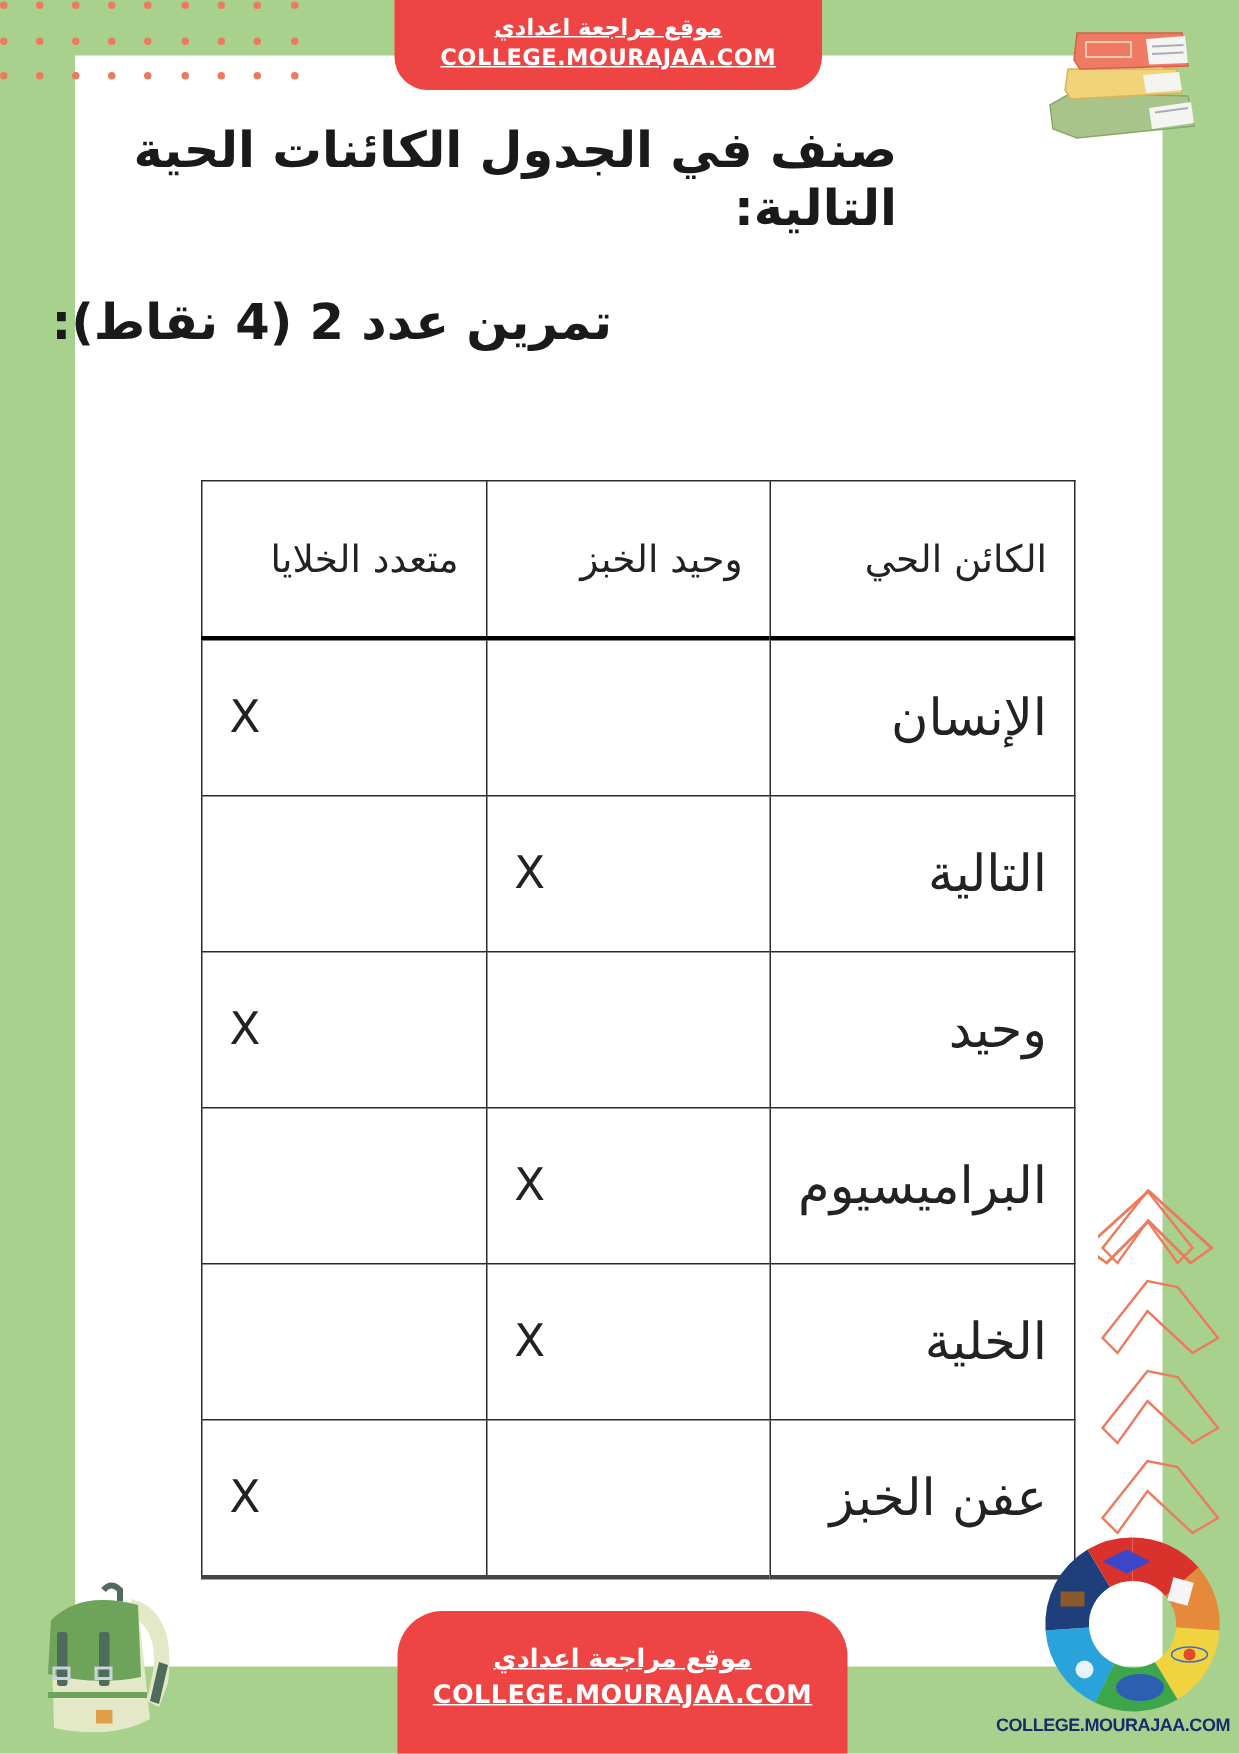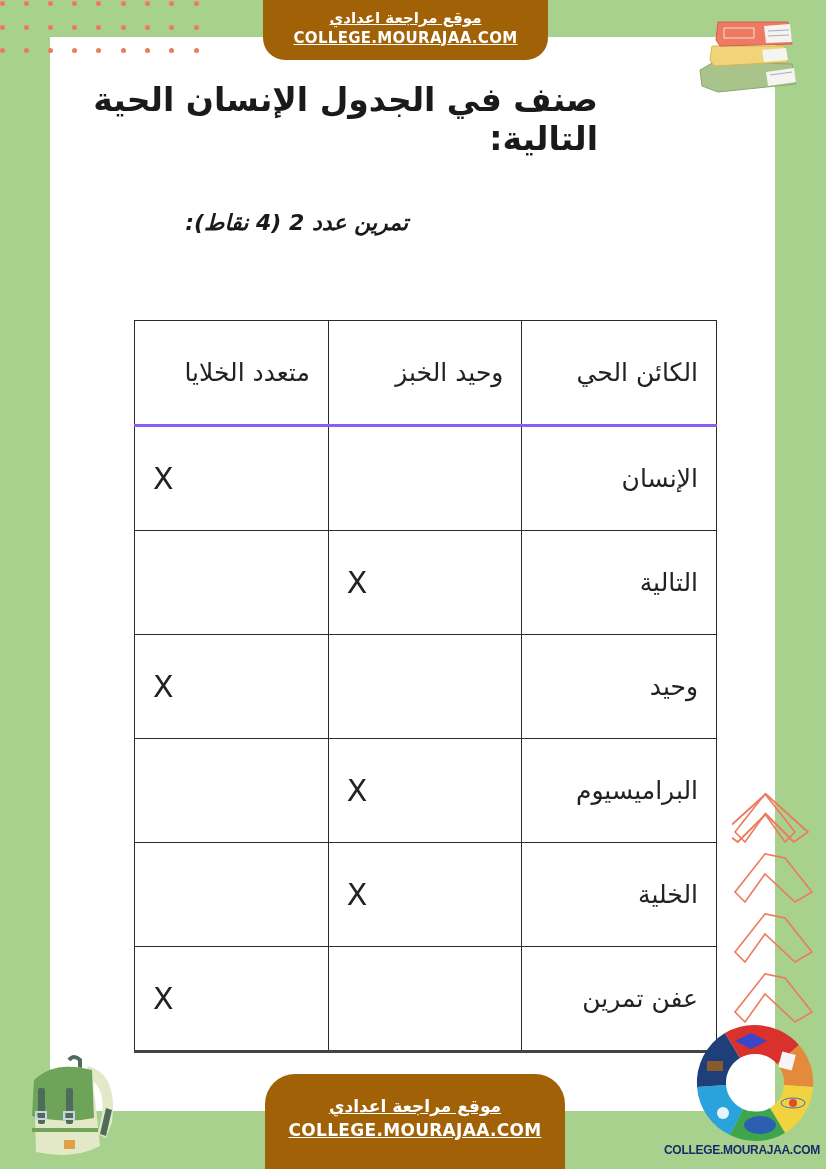--- a/index.html
+++ b/index.html
@@ -11,21 +11,21 @@
     .page {
       position: absolute; left: 50px; top: 37px; width: 725px; height: 1074px;
       background: #ffffff;
     }
     
     .dots { position: absolute; left: 0; top: 0; width: 200px; height: 52px; }
     .dot { position: absolute; width: 5px; height: 5px; border-radius: 50%; background: #ee7a5e; }
 
     
     .badge {
-      position: absolute; background: #a16207; color: #ffffff; text-align: center;
+      position: absolute; background: #ef4444; color: #ffffff; text-align: center;
       font-family: "DejaVu Sans", sans-serif; font-weight: bold;
     }
     .badge-top {
       left: 263px; top: 0; width: 285px; height: 60px;
       border-radius: 0 0 22px 22px;
     }
     .badge-bottom {
       left: 265px; top: 1074px; width: 300px; height: 95px;
       border-radius: 30px 30px 0 0;
     }
@@ -35,37 +35,37 @@
     .badge-top .en { font-size: 15px; line-height: 20px; }
     .badge-bottom .ar { font-size: 17px; padding-top: 20px; line-height: 24px; }
     .badge-bottom .en { font-size: 17px; line-height: 24px; }
 
     
     .heading {
       position: absolute; direction: rtl; text-align: right; color: #1a1a1a;
       font-family: "DejaVu Sans", sans-serif; font-weight: bold;
     }
     .h1 { right: 228px; top: 80px; font-size: 33px; }
-    .h2 { right: 418px; top: 210px; font-size: 22px; font-style: italic; }
+    .h2 { right: 418px; top: 195px; font-size: 33px; }
 
     
     .tbl {
       position: absolute; left: 134px; top: 320px; width: 583px;
       border-collapse: collapse; direction: rtl;
     }
     .tbl td, .tbl th {
       border: 1.5px solid #2b2b2b; height: 103px; padding: 0 18px;
       font-family: "DejaVu Sans", sans-serif; color: #222;
       font-weight: normal; vertical-align: middle;
     }
     .tbl th { font-size: 25px; text-align: right; }
-    .tbl td { font-size: 25px; }
+    .tbl td { font-size: 34px; }
     .tbl td.name { text-align: right; width: 158px; }
     .tbl td.mark { text-align: left; font-size: 30px; width: 158px; padding-left: 18px; }
-    .tbl tr.head-row th { border-bottom: 3px solid #8b5cf6; }
+    .tbl tr.head-row th { border-bottom: 3px solid #000000; }
     .tbl tr:last-child td { border-bottom: 3px solid #444; }
 
     
     .books { position: absolute; left: 692px; top: 12px; width: 110px; height: 82px; }
     .chevrons { position: absolute; left: 732px; top: 792px; width: 90px; height: 240px; }
     .wheel { position: absolute; left: 694px; top: 1022px; width: 122px; height: 122px; }
     .wheel-label {
       position: absolute; left: 664px; top: 1143px; width: 150px; text-align: center;
       font-family: "Liberation Sans", sans-serif; font-weight: bold; font-size: 12px;
       color: #1b2a6b; letter-spacing: -0.3px;
@@ -118,21 +118,21 @@
   <line x1="78" y1="63" x2="100" y2="60" stroke="#aab" stroke-width="1.2"></line>
   <path d="M20 34 L92 34 L96 50 L22 54 L18 48 Z" fill="#f1d37a" stroke="#d9b455" stroke-width="1"></path>
   <path d="M70 38 L94 36 L96 48 L72 50 Z" fill="#f4f4f0"></path>
   <path d="M26 10 L96 10 L100 32 L28 34 L24 28 Z" fill="#ef7a63" stroke="#d65e48" stroke-width="1"></path>
   <rect x="32" y="16" width="30" height="10" fill="none" stroke="#f9e0c8" stroke-width="1"></rect>
   <path d="M72 14 L98 12 L100 30 L74 31 Z" fill="#f4f4f0"></path>
   <line x1="76" y1="19" x2="97" y2="18" stroke="#aab" stroke-width="1.2"></line>
   <line x1="76" y1="24" x2="97" y2="23" stroke="#aab" stroke-width="1.2"></line>
 </svg>
 
-<div class="heading h1">صنف في الجدول الإنسان الحية التالية:</div>
+<div class="heading h1">صنف في الجدول الكائنات الحية التالية:</div>
 <div class="heading h2">تمرين عدد 2 (4 نقاط):</div>
 
 <table class="tbl">
   <tbody>
       <tr class="head-row">
     <th>الكائن الحي</th>
     <th>وحيد الخبز</th>
     <th>متعدد الخلايا</th>
   </tr>
   <tr>
@@ -154,21 +154,21 @@
     <td class="name">البراميسيوم</td>
     <td class="mark">X</td>
     <td class="mark"></td>
   </tr>
   <tr>
     <td class="name">الخلية</td>
     <td class="mark">X</td>
     <td class="mark"></td>
   </tr>
   <tr>
-    <td class="name">عفن تمرين</td>
+    <td class="name">عفن الخبز</td>
     <td class="mark"></td>
     <td class="mark">X</td>
   </tr>
 </tbody>
   </table>
 
 <svg class="chevrons" viewBox="0 0 90 240">
   <g fill="none" stroke="#ee7a5e" stroke-width="1.6">
     <path d="M30 2 L0 40 L10 50 L30 22 L50 50 L60 40 Z" transform="translate(3,0)"></path>
     <path d="M30 2 L0 40 L10 50 L30 22 L50 50 L60 40 Z" transform="translate(3,0) scale(1.4,1) translate(-8,0)"></path>

